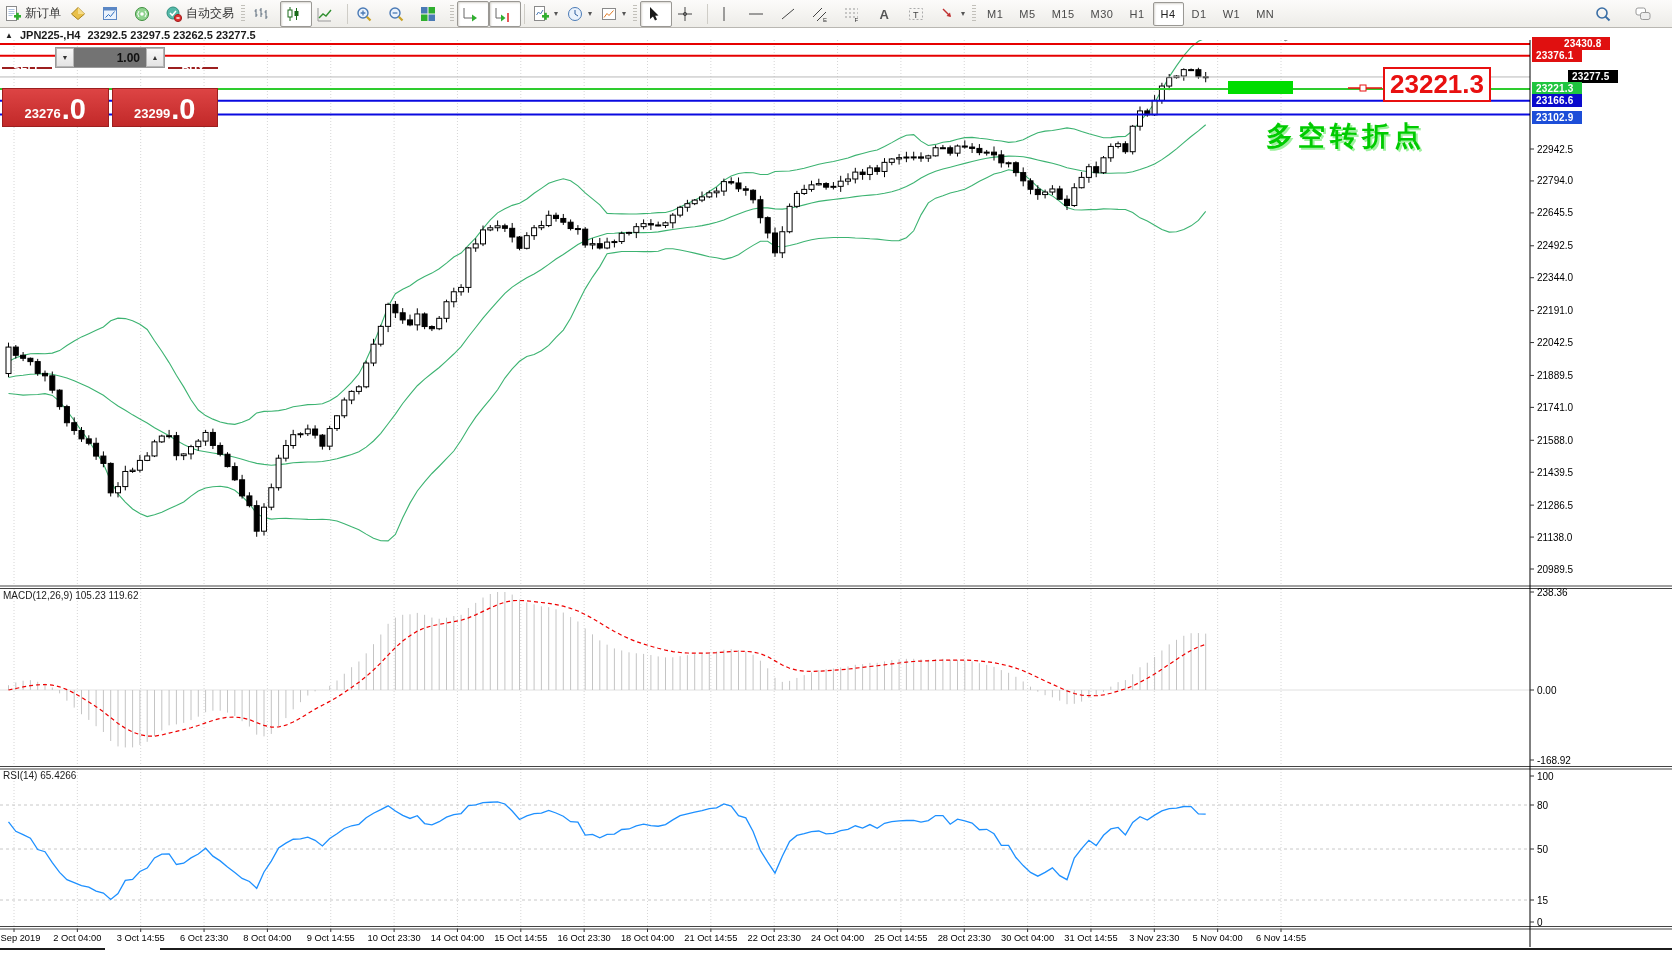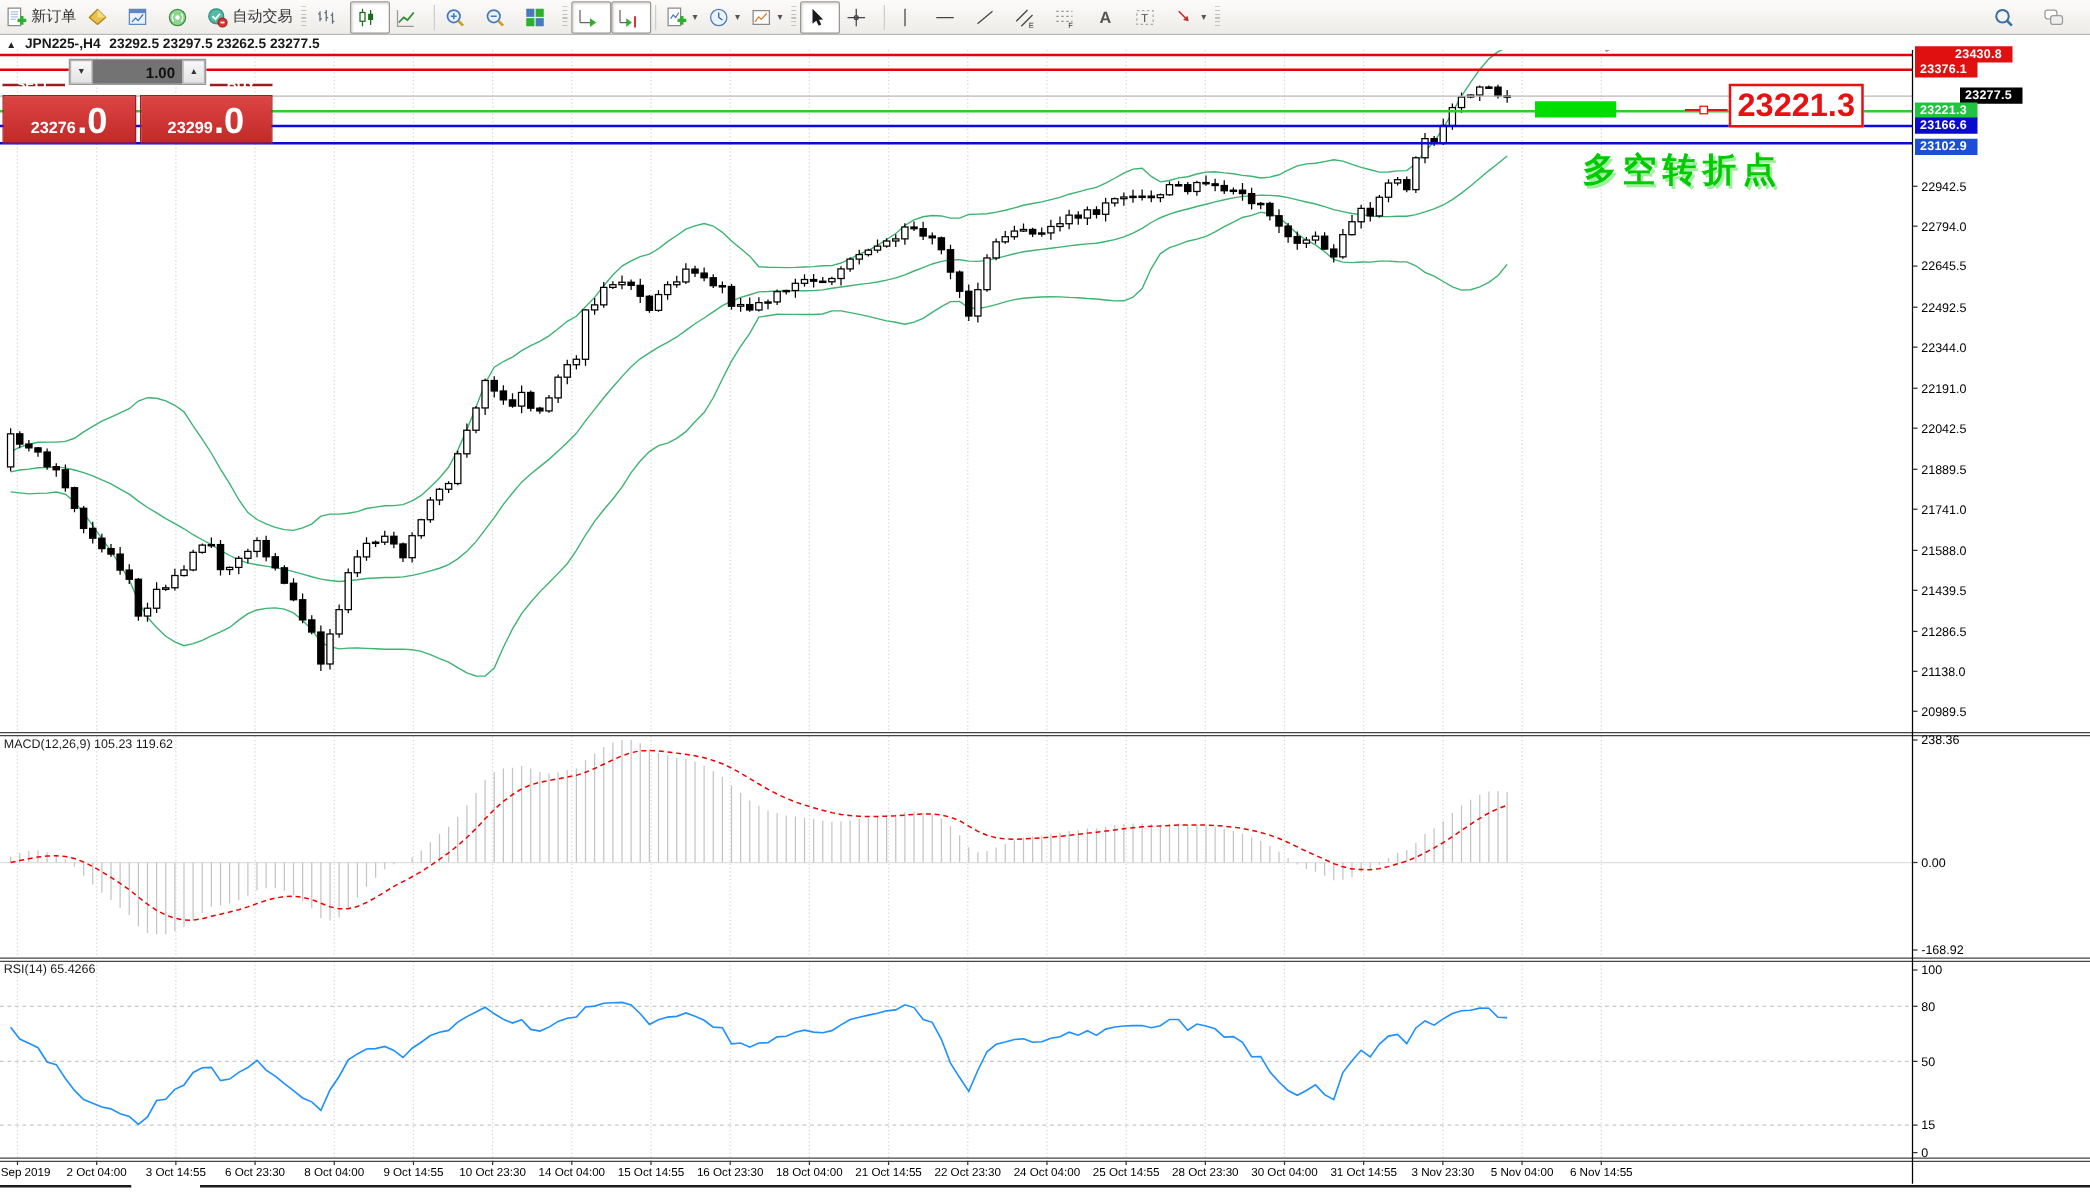--- a/index.html
+++ b/index.html
@@ -29,21 +29,21 @@
   
   .oneclick{position:absolute;left:2px;top:47px;width:216px;z-index:4;font-family:"Liberation Sans",sans-serif;}
   .oc-row1{display:flex;height:21px;gap:3px;}
   .oc-btn{flex:0 0 48px;background:linear-gradient(#e05050,#cc2e2e);border:1px solid #9c1f1f;color:#fff;
           font-size:11px;font-weight:bold;display:flex;align-items:center;justify-content:center;margin-top:20px;}
   .oc-spin{flex:1;display:flex;border:1px solid #9a9a9a;background:#fff;}
   .oc-step{width:16px;background:linear-gradient(#f8f8f8,#e4e4e4);border:1px solid #b5b5b5;
            font-size:7px;color:#333;display:flex;align-items:center;justify-content:center;}
   .oc-vol{flex:1;font-size:12px;font-weight:bold;color:#111;display:flex;align-items:center;
           justify-content:flex-end;padding-right:6px;background:#737373;}
-  .oc-row2{display:flex;height:39px;margin-top:8px;gap:3px;}
+  .oc-row2{display:flex;height:39px;margin-top:20px;gap:3px;}
   .oc-price{flex:1;background:linear-gradient(#dd4444,#c22929);border:1px solid #9c1f1f;color:#fff;
             display:flex;align-items:flex-end;justify-content:center;padding-bottom:2px;}
   .oc-price .small{font-size:13px;font-weight:bold;line-height:20px;margin-right:1px;}
   .oc-price .big{font-size:29px;font-weight:bold;line-height:29px;}
   
   .chip{position:absolute;left:1532px;z-index:3;color:#fff;font-size:10px;font-weight:bold;
         padding:1px 4px 1px 4px;min-width:42px;letter-spacing:0.2px;}
   
   .ind-header{position:absolute;left:3px;z-index:3;font-size:10px;color:#1c1c1c;}
   
@@ -946,20 +946,31 @@
         </div>
         <div class="tb-btn">
           <svg width="18" height="18" viewBox="0 0 18 18">
             <path d="M4 4l7 7" stroke="#c03030" stroke-width="1.4"></path>
             <polygon points="12,12 7.5,11 11,7.5" fill="#c03030"></polygon>
           </svg>
           <span class="dd">▾</span>
         </div>
       </div>
       <div class="tb-handle"></div>
+      <div class="tb-group">
+        <div class="tb-tf">M1</div>
+        <div class="tb-tf">M5</div>
+        <div class="tb-tf">M15</div>
+        <div class="tb-tf">M30</div>
+        <div class="tb-tf">H1</div>
+        <div class="tb-tf pressed">H4</div>
+        <div class="tb-tf">D1</div>
+        <div class="tb-tf">W1</div>
+        <div class="tb-tf">MN</div>
+      </div>
       <div class="tb-right">
         <div class="tb-btn">
           <svg width="18" height="18" viewBox="0 0 18 18">
             <circle cx="8" cy="8" r="5" fill="none" stroke="#3a6ea5" stroke-width="1.6"></circle>
             <line x1="11.6" y1="11.6" x2="15.5" y2="15.5" stroke="#3a6ea5" stroke-width="2"></line>
           </svg>
         </div>
         <div class="tb-btn">
           <svg width="18" height="18" viewBox="0 0 18 18">
             <rect x="2" y="3" width="9.5" height="7" rx="2" fill="#fff" stroke="#9a9a9a"></rect>

